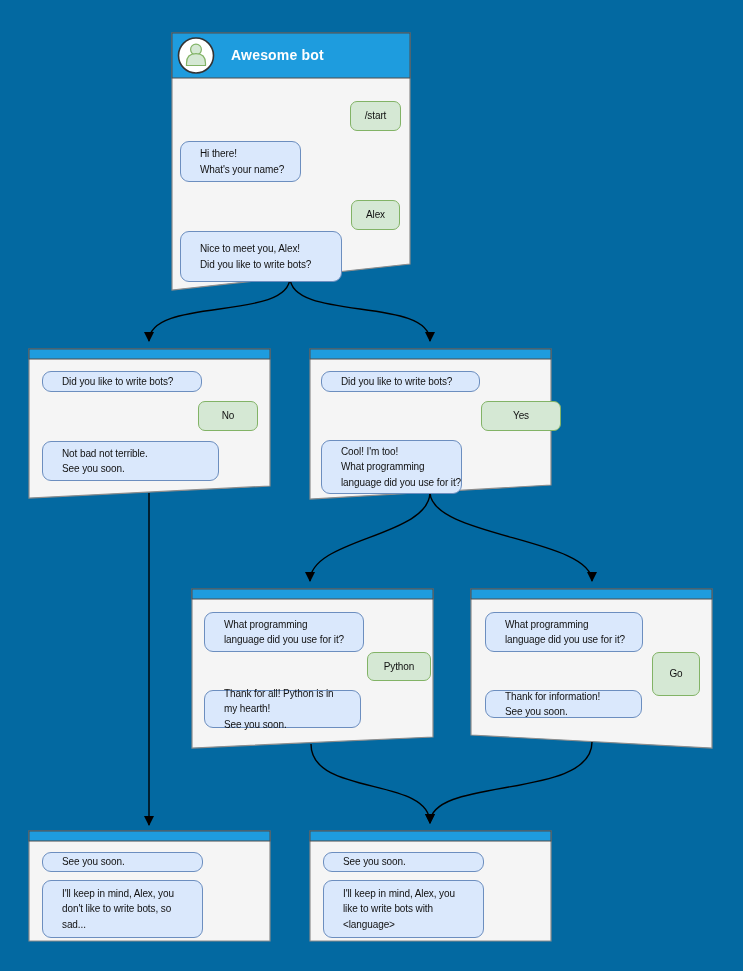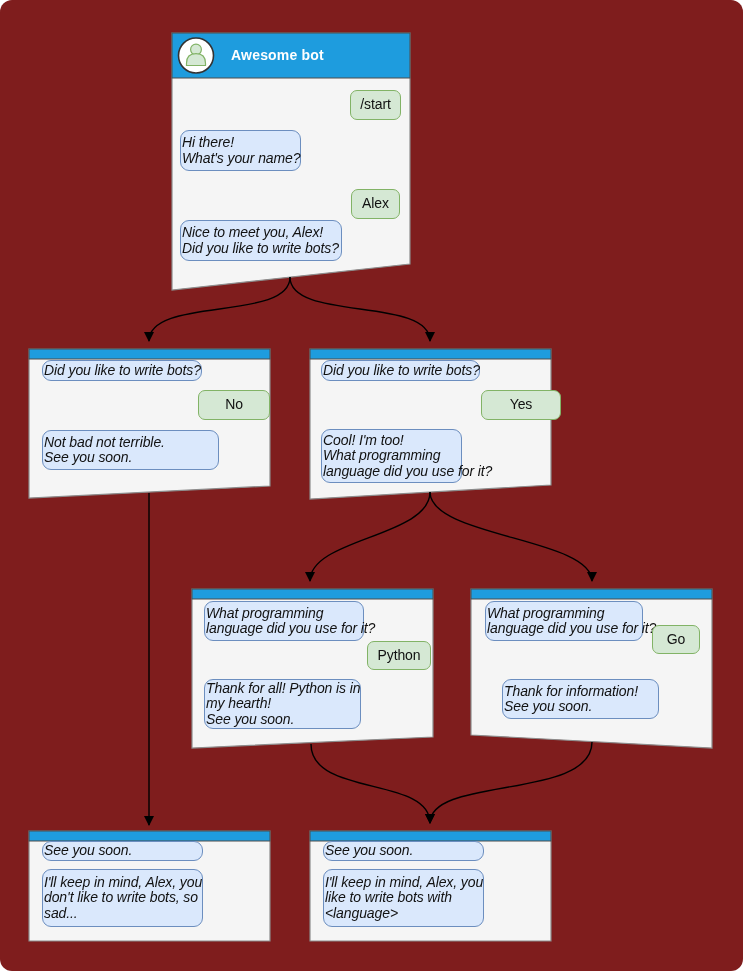--- a/index.html
+++ b/index.html
@@ -1,31 +1,32 @@
 <!DOCTYPE html>
 <html><head>
 <meta charset="utf-8">
 <style>
   html,body{margin:0;padding:0;background:#ffffff;}
   .canvas{
     position:relative;width:743px;height:971px;margin:0 auto;
     font-family:"Liberation Sans","DejaVu Sans",sans-serif;
-    background:#7f1d1d;overflow:hidden;border-radius:12px;
+    background:#0369a1;overflow:hidden;
   }
   .layer{position:absolute;left:0;top:0;}
   .bubble{
     position:absolute;box-sizing:border-box;
-    font-size:14px;line-height:15.5px;color:#111;
+    font-size:10px;line-height:15.5px;color:#111;
     letter-spacing:-0.1px;white-space:pre;
     display:flex;align-items:center;
     border-radius:9px;
+    margin-top:11px;
   }
   .bubble.bot{
     background:#DAE8FC;border:1px solid #6C8EBF;
-    padding:2px 1px;justify-content:flex-start;text-align:left;font-style:italic;
+    padding:2px 19px;justify-content:flex-start;text-align:left;
   }
   .bubble.user{
     background:#D5E8D4;border:1px solid #82B366;
     padding:2px 6px;justify-content:center;text-align:center;border-radius:7px;
   }
   .win-title{
     position:absolute;color:#ffffff;font-weight:bold;font-size:14px;
     letter-spacing:0.2px;
   }
 </style>
@@ -71,45 +72,45 @@
     <path d="M311,744 C311,797 430,776 430,823" fill="none" stroke="#000" stroke-width="1.4" marker-end="url(#arrow)"></path>
     <path d="M592,742 C592,800 430,776 430,823" fill="none" stroke="#000" stroke-width="1.4" marker-end="url(#arrow)"></path>
   </svg>
 
   <div class="win-title" style="left:231px;top:47px">Awesome bot</div>
 
   <div class="bubble user" style="left:350px;top:90px;width:51px;height:30px">/start</div>
   <div class="bubble bot" style="left:180px;top:130px;width:121px;height:41px">Hi there!
 What's your name?</div>
   <div class="bubble user" style="left:351px;top:189px;width:49px;height:30px">Alex</div>
-  <div class="bubble bot" style="left:180px;top:220px;width:162px;height:41px">Nice to meet you, Alex!
+  <div class="bubble bot" style="left:180px;top:220px;width:162px;height:51px">Nice to meet you, Alex!
 Did you like to write bots?</div>
 
   <div class="bubble bot" style="left:42px;top:360px;width:160px;height:21px">Did you like to write bots?</div>
-  <div class="bubble user" style="left:198px;top:390px;width:72px;height:30px">No</div>
+  <div class="bubble user" style="left:198px;top:390px;width:60px;height:30px">No</div>
   <div class="bubble bot" style="left:42px;top:430px;width:177px;height:40px">Not bad not terrible.
 See you soon.</div>
 
   <div class="bubble bot" style="left:321px;top:360px;width:159px;height:21px">Did you like to write bots?</div>
   <div class="bubble user" style="left:481px;top:390px;width:80px;height:30px">Yes</div>
   <div class="bubble bot" style="left:321px;top:429px;width:141px;height:54px">Cool! I'm too!
 What programming
 language did you use for it?</div>
 
   <div class="bubble bot" style="left:204px;top:601px;width:160px;height:40px">What programming
 language did you use for it?</div>
   <div class="bubble user" style="left:367px;top:641px;width:64px;height:29px">Python</div>
-  <div class="bubble bot" style="left:204px;top:679px;width:157px;height:50px">Thank for all! Python is in
+  <div class="bubble bot" style="left:204px;top:679px;width:157px;height:38px">Thank for all! Python is in
 my hearth!
 See you soon.</div>
 
   <div class="bubble bot" style="left:485px;top:601px;width:158px;height:40px">What programming
 language did you use for it?</div>
-  <div class="bubble user" style="left:652px;top:625px;width:48px;height:29px">Go</div>
-  <div class="bubble bot" style="left:502px;top:679px;width:157px;height:40px">Thank for information!
+  <div class="bubble user" style="left:652px;top:641px;width:48px;height:44px">Go</div>
+  <div class="bubble bot" style="left:485px;top:679px;width:157px;height:28px">Thank for information!
 See you soon.</div>
 
   <div class="bubble bot" style="left:42px;top:841px;width:161px;height:20px">See you soon.</div>
   <div class="bubble bot" style="left:42px;top:869px;width:161px;height:58px">I'll keep in mind, Alex, you
 don't like to write bots, so
 sad...</div>
 
   <div class="bubble bot" style="left:323px;top:841px;width:161px;height:20px">See you soon.</div>
   <div class="bubble bot" style="left:323px;top:869px;width:161px;height:58px">I'll keep in mind, Alex, you
 like to write bots with

